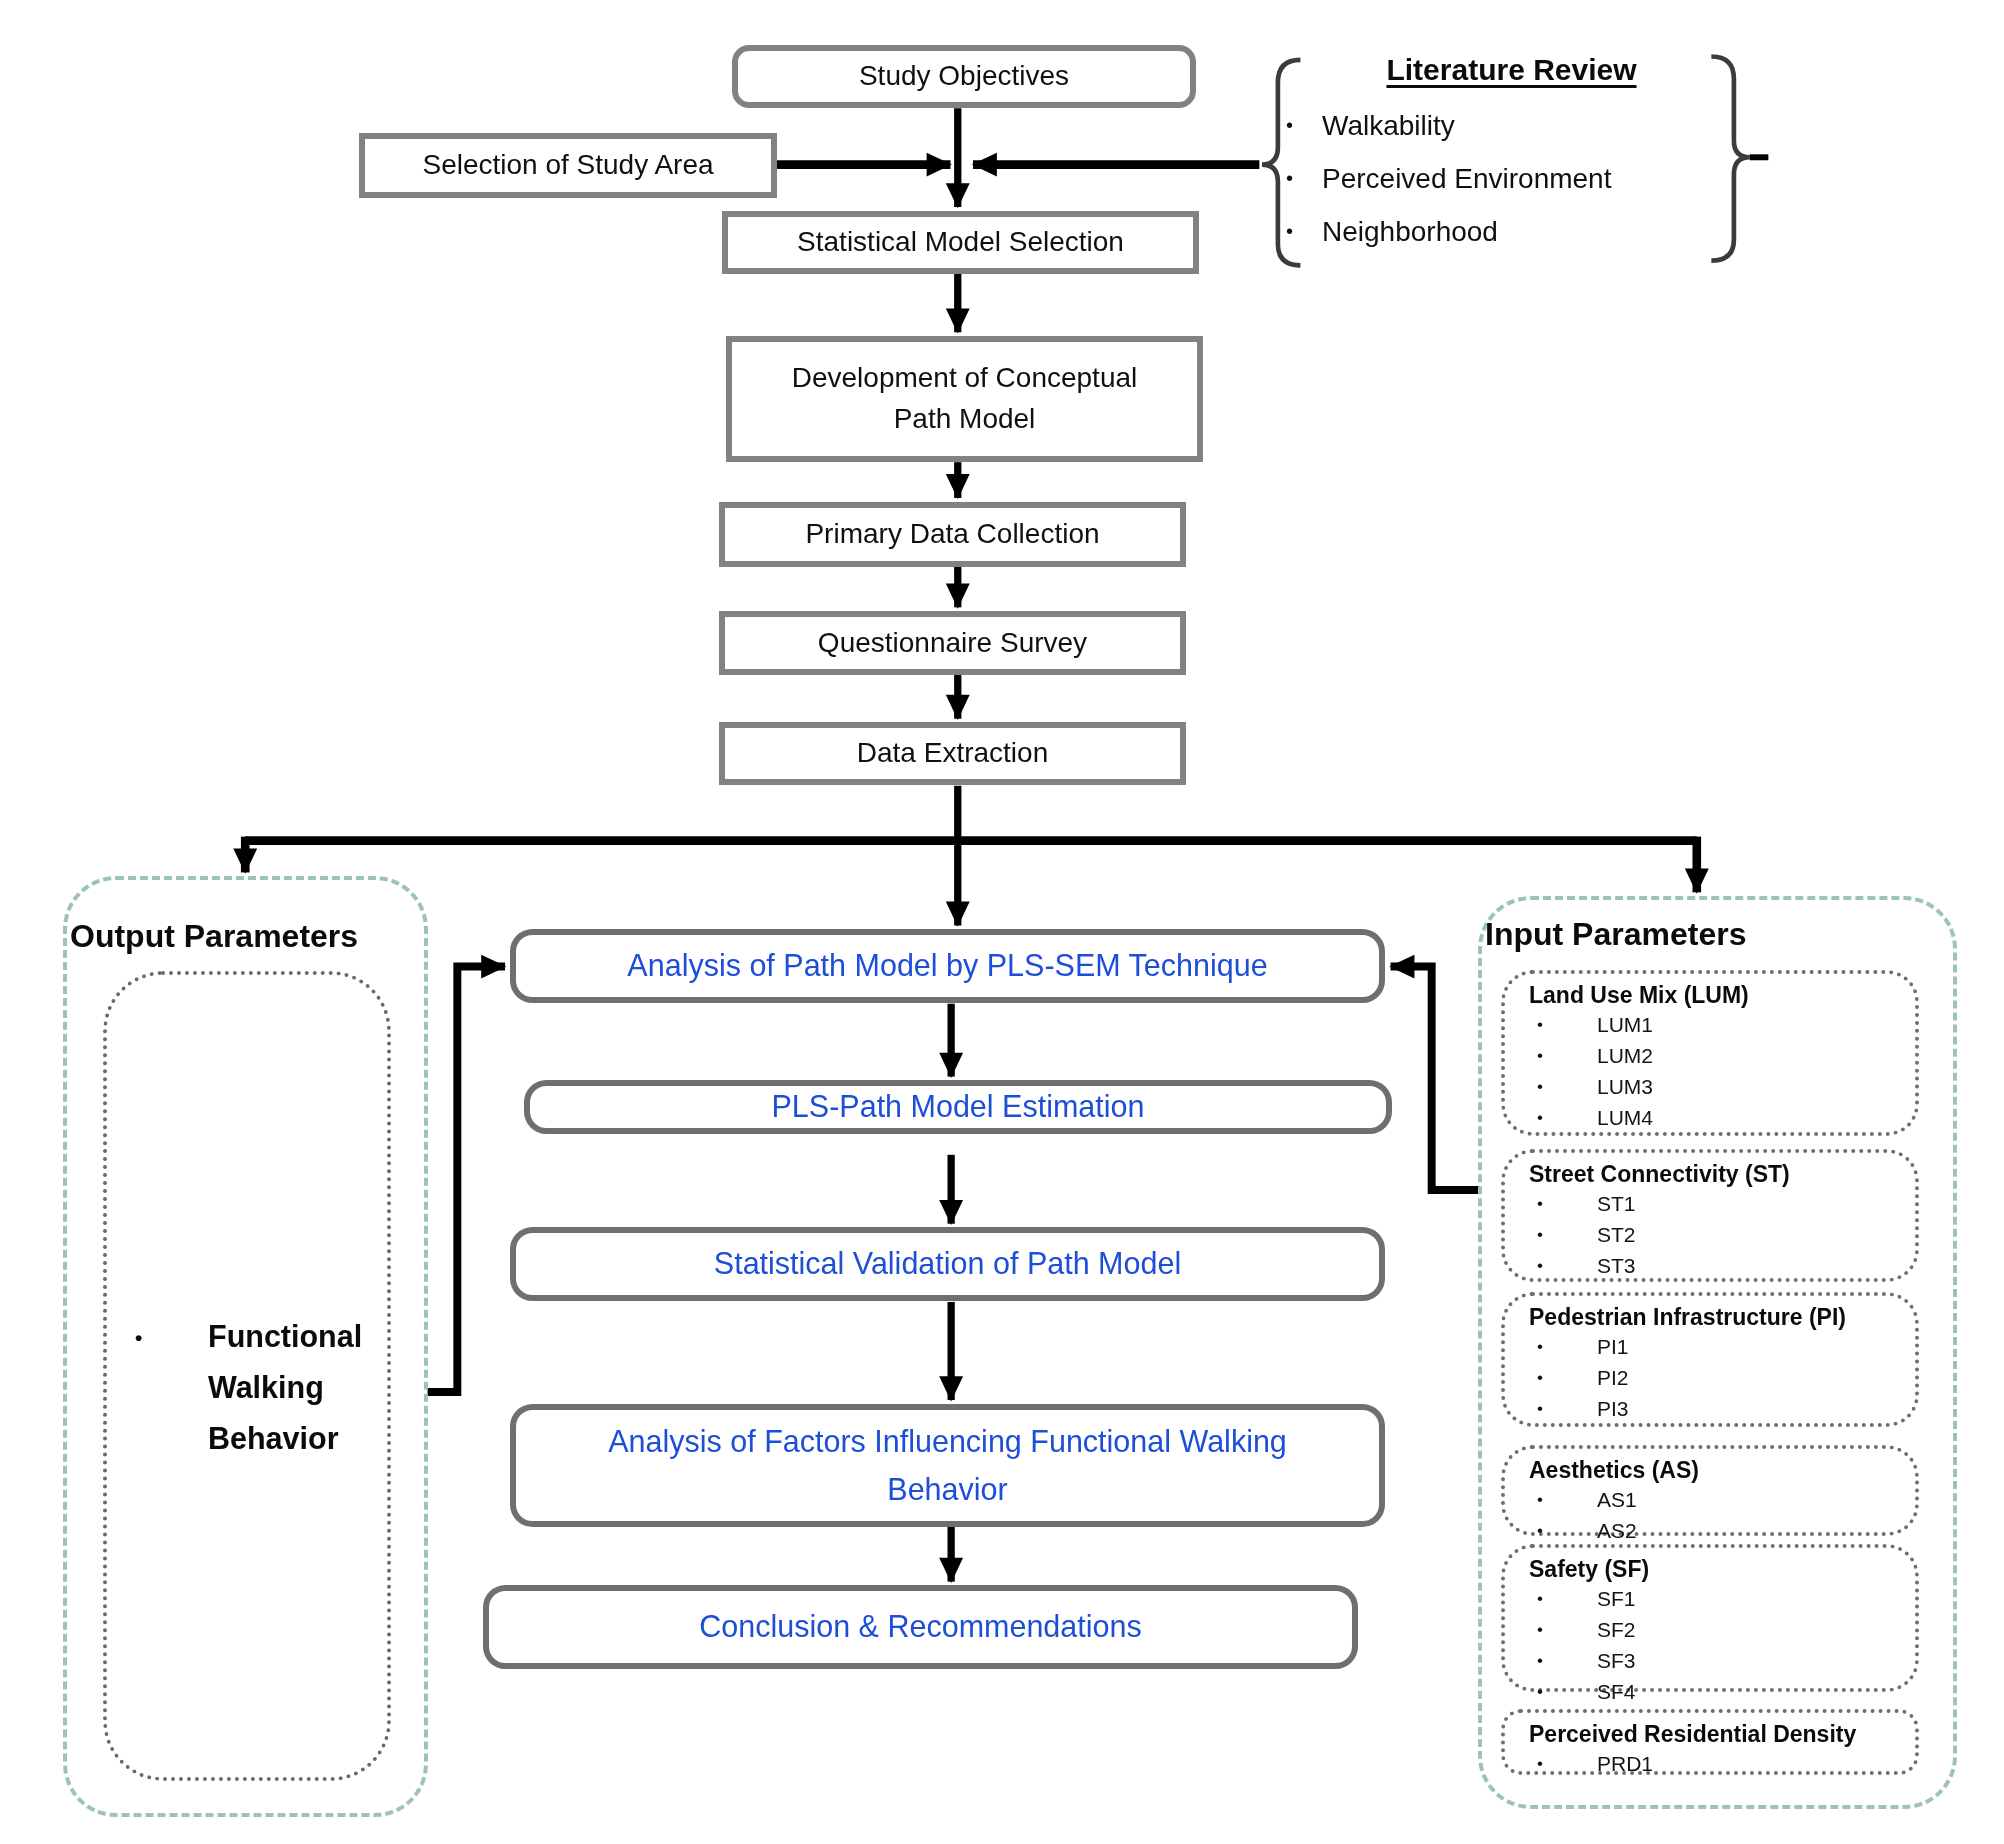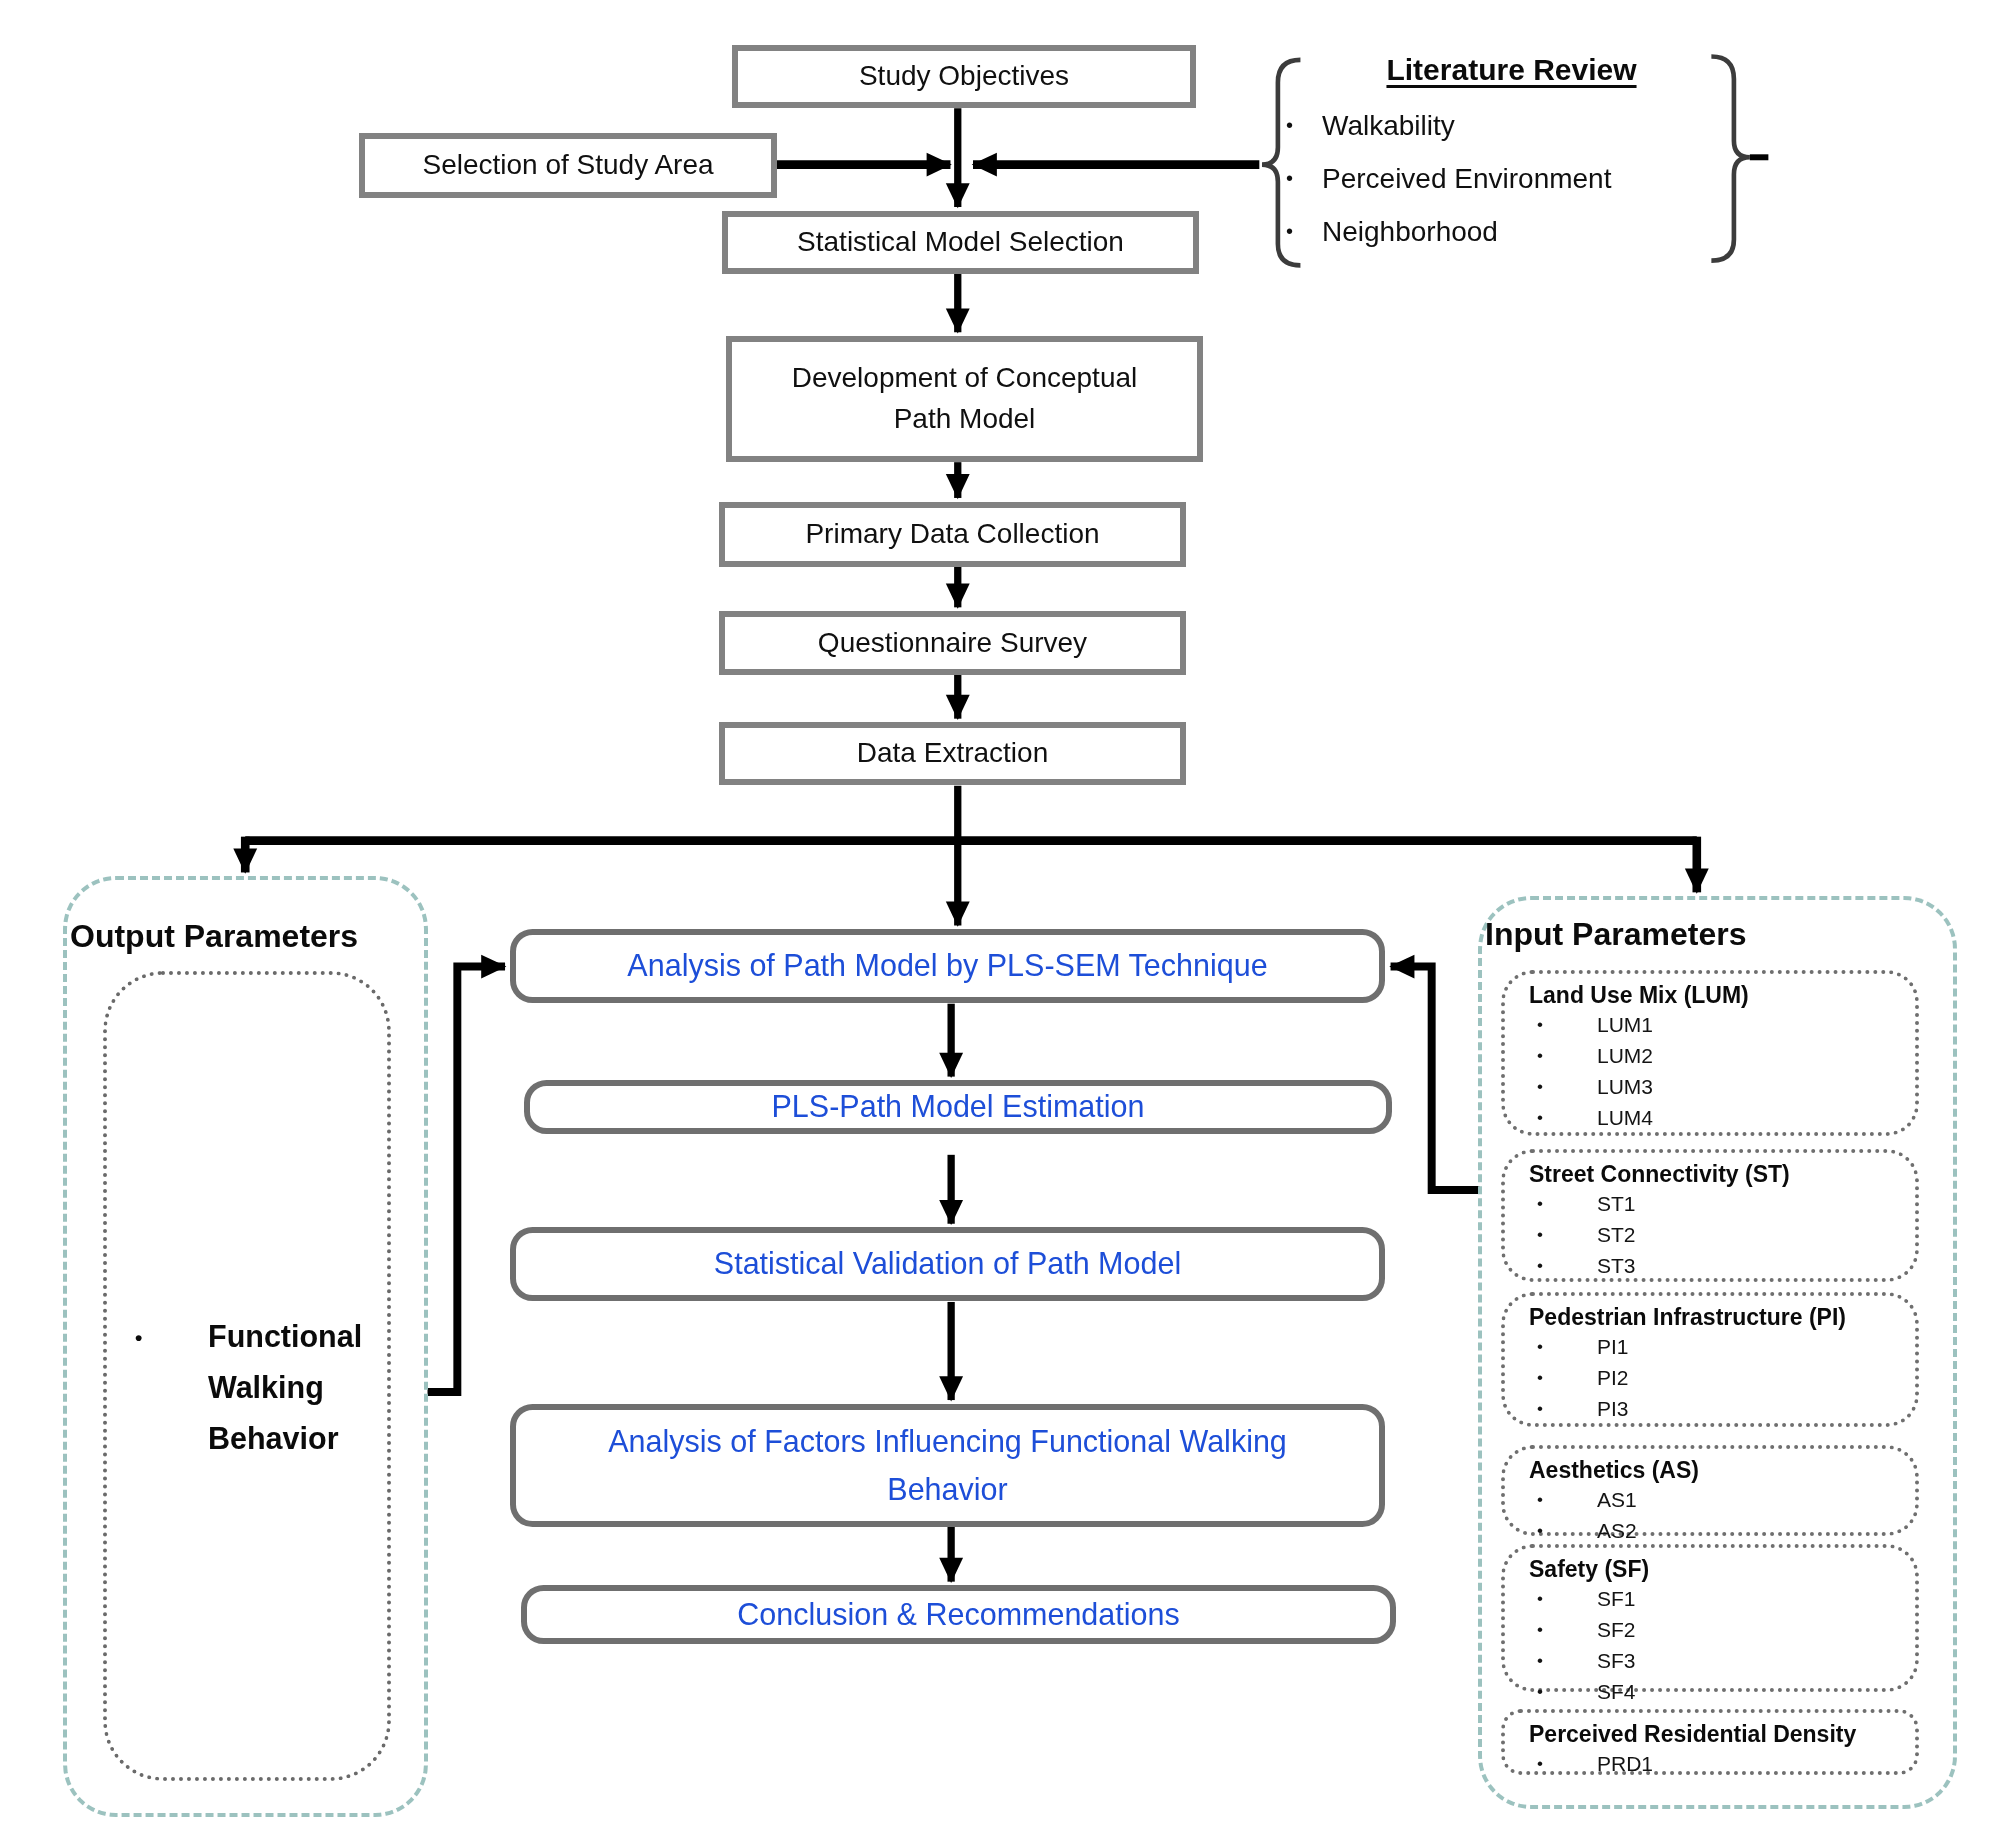--- a/index.html
+++ b/index.html
@@ -83,21 +83,21 @@
     <line x1="1435" y1="1514" x2="1435" y2="1624" stroke="#000" stroke-width="11" marker-end="url(#ah)"></line>
     <line x1="1435" y1="1742" x2="1435" y2="1846" stroke="#000" stroke-width="11" marker-end="url(#ah)"></line>
     <line x1="1435" y1="1964" x2="1435" y2="2112" stroke="#000" stroke-width="11" marker-end="url(#ah)"></line>
     <line x1="1435" y1="2303" x2="1435" y2="2386" stroke="#000" stroke-width="11" marker-end="url(#ah)"></line>
 
     <path d="M1962,90 Q1928,90 1928,124 L1928,222 Q1928,248 1904,248 Q1928,248 1928,274 L1928,368 Q1928,400 1962,400" fill="none" stroke="#3c3c3c" stroke-width="7"></path>
     <path d="M2582,85 Q2616,85 2616,119 L2616,212 Q2616,237 2640,237 Q2616,237 2616,263 L2616,361 Q2616,393 2582,393" fill="none" stroke="#3c3c3c" stroke-width="7"></path>
     <line x1="2640" y1="237" x2="2668" y2="237" stroke="#000" stroke-width="9"></line>
   </svg>
 
-  <div class="box" style="left:732px;top:45px;width:464px;height:63px;">
+  <div class="box" style="left:732px;top:45px;width:464px;height:63px;border-radius:17px;">
     <span>Study Objectives</span>
   </div>
   <div class="box" style="left:359px;top:133px;width:418px;height:65px;">
     <span>Selection of Study Area</span>
   </div>
   <div class="box" style="left:722px;top:211px;width:477px;height:63px;">
     <span>Statistical Model Selection</span>
   </div>
   <div class="box" style="left:726px;top:336px;width:477px;height:126px;padding:0 40px;">
     <span>Development of Conceptual Path Model</span>
@@ -134,21 +134,21 @@
   </div>
   <div class="rbox" style="left:524px;top:1080px;width:868px;height:54px;">
     <span>PLS-Path Model Estimation</span>
   </div>
   <div class="rbox" style="left:510px;top:1227px;width:875px;height:74px;">
     <span>Statistical Validation of Path Model</span>
   </div>
   <div class="rbox" style="left:510px;top:1404px;width:875px;height:123px;padding:0 60px;">
     <span>Analysis of Factors Influencing Functional Walking Behavior</span>
   </div>
-  <div class="rbox" style="left:521px;top:1585px;width:875px;height:59px;">
+  <div class="rbox" style="left:483px;top:1585px;width:875px;height:84px;">
     <span>Conclusion &amp; Recommendations</span>
   </div>
 
   <div class="panel-outer" style="left:63px;top:876px;width:365px;height:941px;"></div>
   <div class="panel-title" style="left:70px;top:918px;width:351px;">Output Parameters</div>
   <div class="panel-inner" style="left:103px;top:971px;width:288px;height:810px;"></div>
   <div class="out-item">
     <span class="bullet">•</span>
     <span class="txt">Functional Walking Behavior</span>
   </div>

